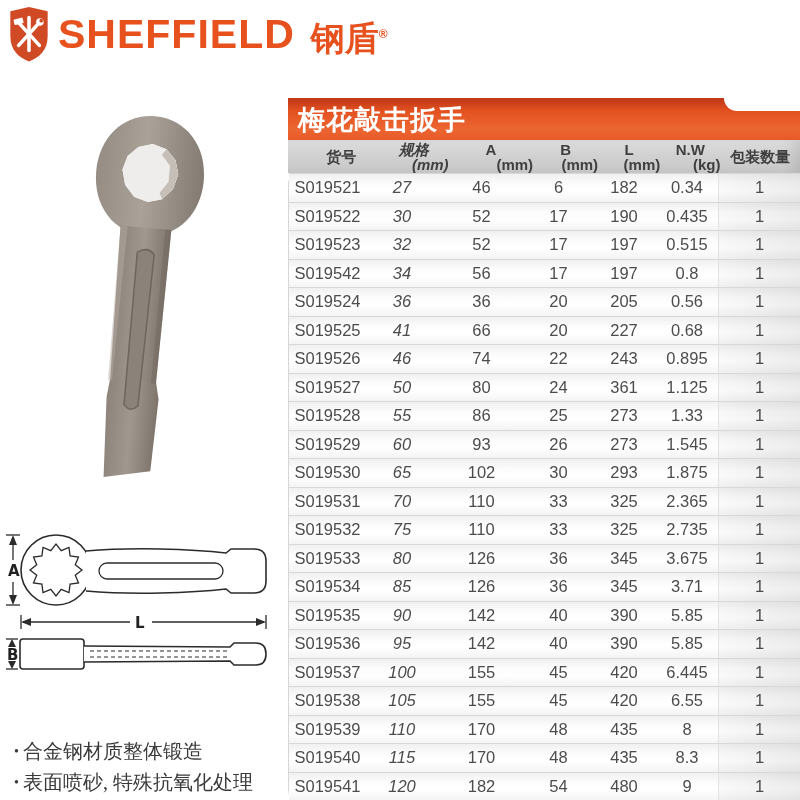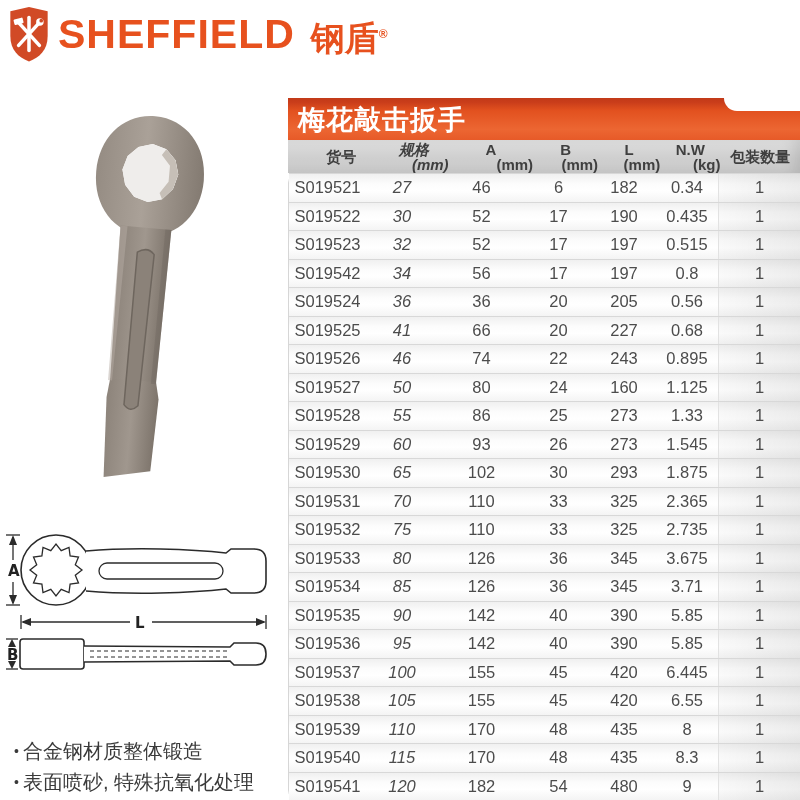--- a/index.html
+++ b/index.html
@@ -17,21 +17,21 @@
 
   
   .photo { position:absolute; left:68px; top:88px; width:205px; height:415px; }
 
   
   .diagram { position:absolute; left:2px; top:520px; width:278px; height:175px; }
   .dim-label { font:bold 15px "DejaVu Sans",sans-serif; fill:#222; }
 
   
   .features { position:absolute; left:14px; top:736px; width:266px; }
-  .features .feat { font-size:20px; color:#3a3a3a; line-height:31px; white-space:nowrap; }
+  .features .feat { font-size:20px; color:#3a3a3a; line-height:31px; white-space:nowrap;font-family:Liberation Serif, serif; }
   .features .dot { color:#3a3a3a; margin-right:4px; font-size:14px; vertical-align:2px; }
 
   
   .panel { position:absolute; left:288px; top:98px; width:512px; height:702px; }
 
   .banner { position:relative; height:42px;
             background:linear-gradient(180deg,#c23a18 0%,#c93d1a 10%,#e2511f 30%,#ec6632 75%,#e75a28 100%); }
   .banner .notch { position:absolute; top:0; right:0; width:76px; height:13px; background:#fff;
                    border-bottom-left-radius:13px; }
   .banner .title { position:absolute; left:10px; top:4px; font-size:27px; font-weight:800; color:#fff;
@@ -231,21 +231,21 @@
           <div class="td c3">22</div>
           <div class="td c4">243</div>
           <div class="td c5">0.895</div>
           <div class="td c6">1</div>
         </div>
         <div class="tr">
           <div class="td c0">S019527</div>
           <div class="td c1">50</div>
           <div class="td c2">80</div>
           <div class="td c3">24</div>
-          <div class="td c4">160</div>
+          <div class="td c4">361</div>
           <div class="td c5">1.125</div>
           <div class="td c6">1</div>
         </div>
         <div class="tr">
           <div class="td c0">S019528</div>
           <div class="td c1">55</div>
           <div class="td c2">86</div>
           <div class="td c3">25</div>
           <div class="td c4">273</div>
           <div class="td c5">1.33</div>

